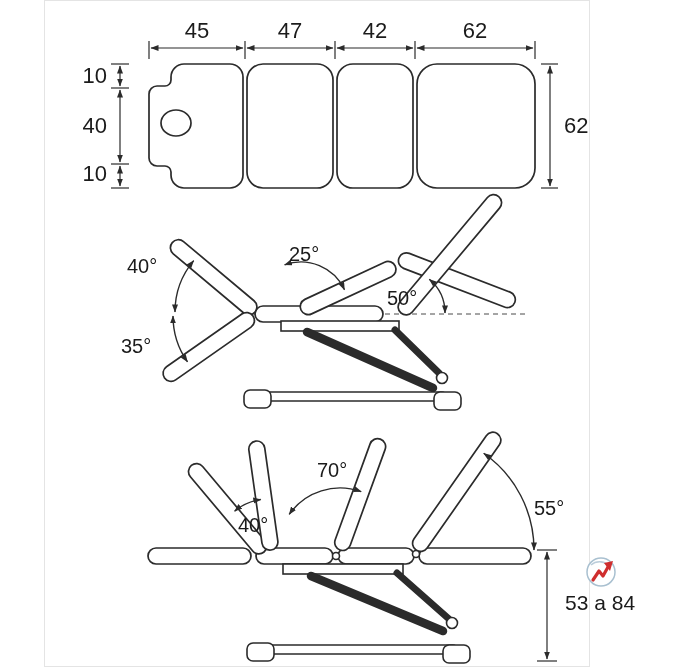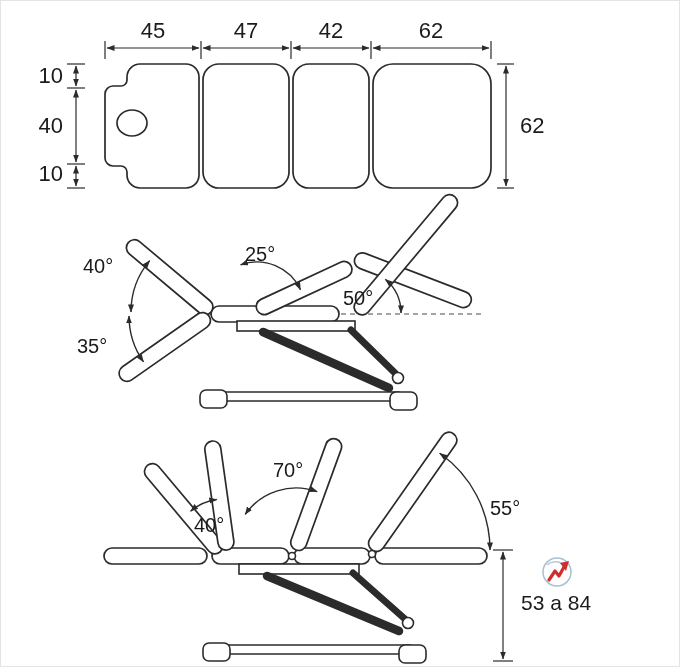--- a/index.html
+++ b/index.html
@@ -1,21 +1,22 @@
 <!DOCTYPE html>
 <html><head>
 <meta charset="utf-8">
 <style>
   html,body { margin:0; padding:0; background:#fff; }
   .canvas {
-    width:680px; height:667px;
+    width:546px; height:667px;
     background:#ffffff;
     border:1px solid #e4e4e4;
     box-sizing:border-box;
     font-family:"Liberation Sans", sans-serif;
+    margin-left:44px;
   }
   svg { display:block; }
   text { font-family:"Liberation Sans", sans-serif; fill:#1b1b1b; }
   .dim  { font-size:22px; }
   .ang  { font-size:20px; }
   .rng  { font-size:21px; }
   .slab { fill:#ffffff; stroke:#2b2b2b; stroke-width:1.7; }
   .outline { fill:#ffffff; stroke:#2b2b2b; stroke-width:1.7; }
   .thin { stroke:#2b2b2b; stroke-width:1.2; fill:none; }
   .arc  { stroke:#2b2b2b; stroke-width:1.4; fill:none; }

